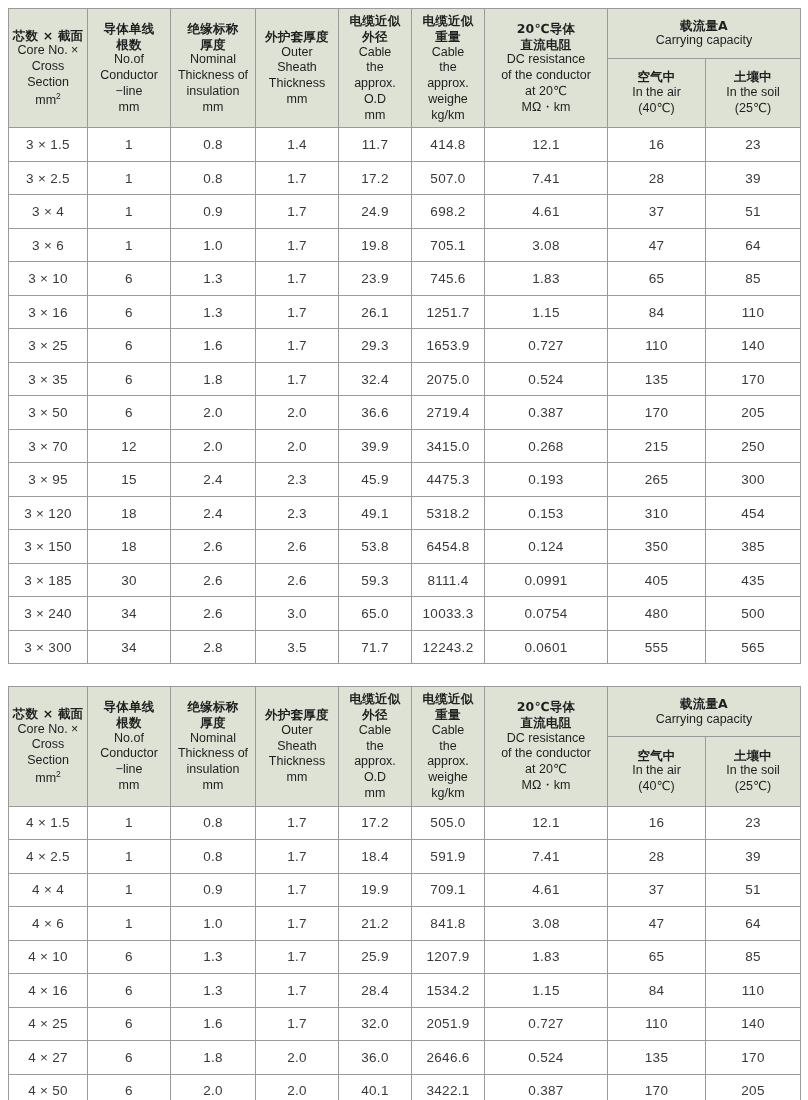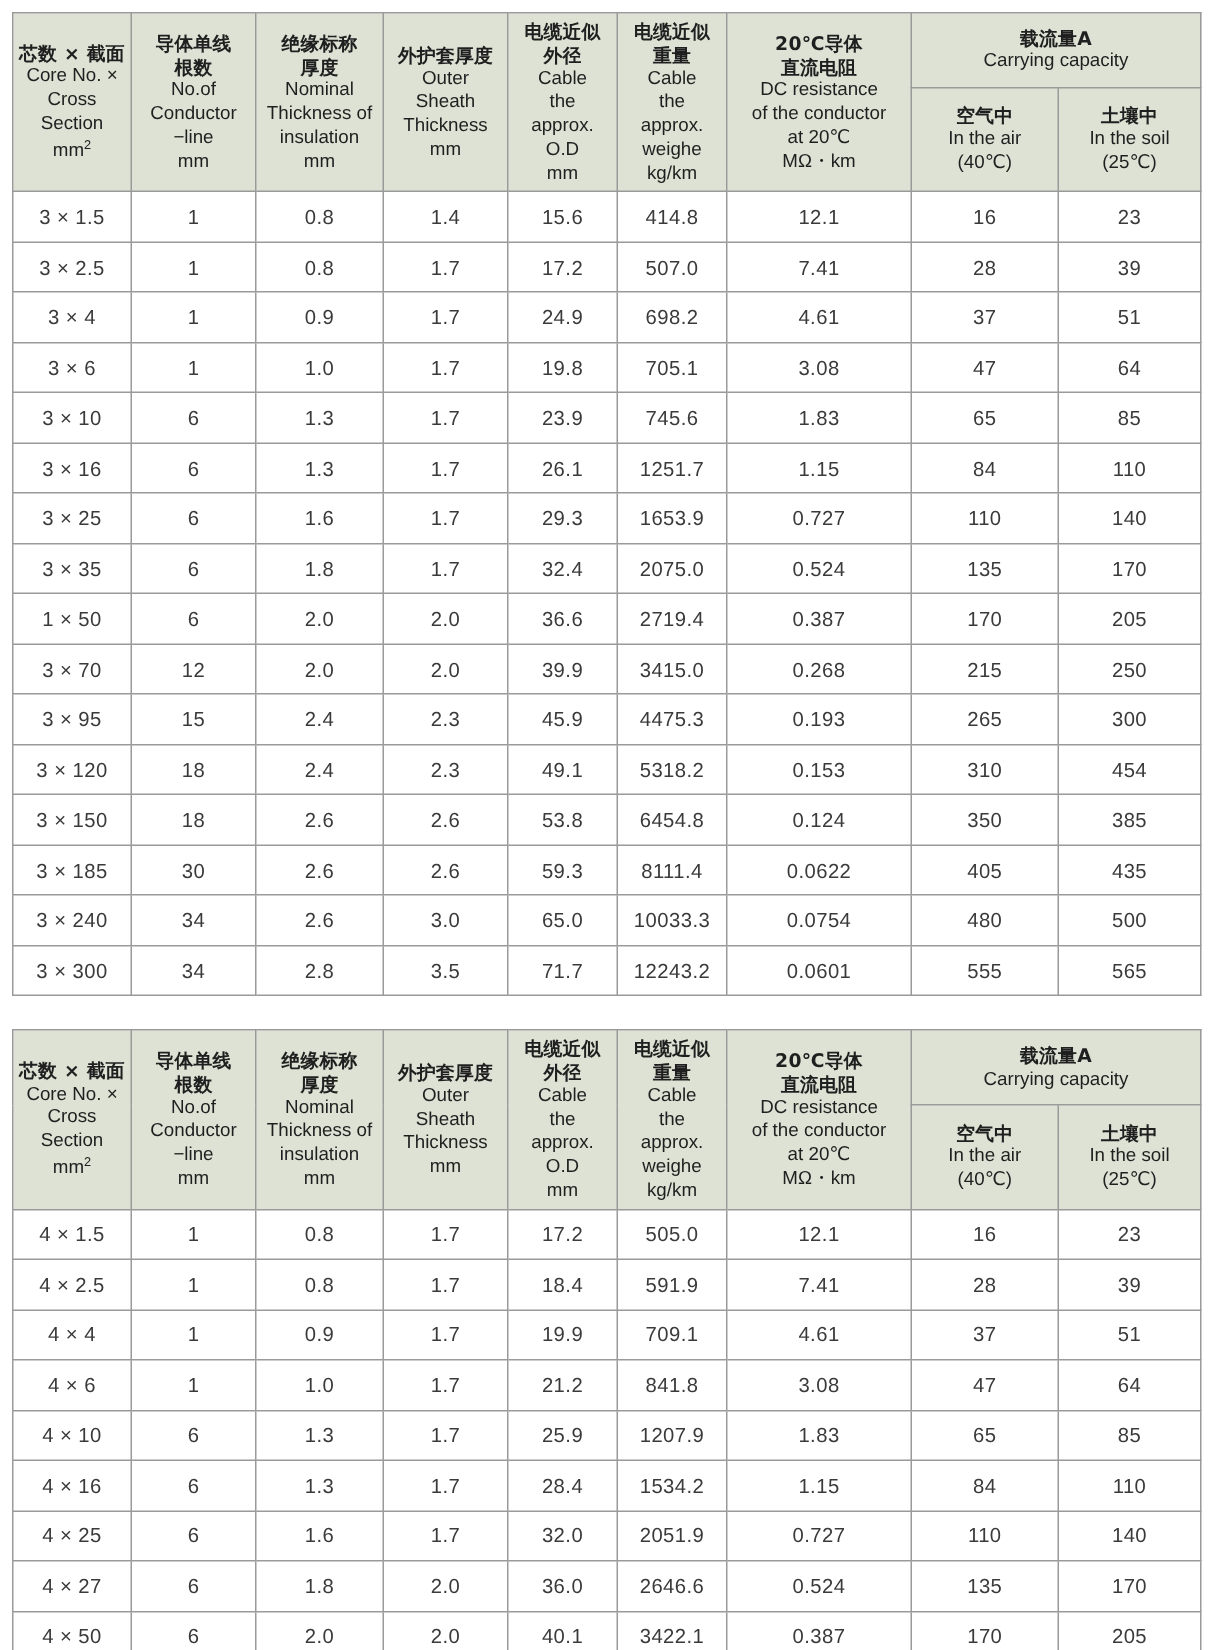--- a/index.html
+++ b/index.html
@@ -176,21 +176,21 @@
             <span class="en">(25℃)</span>
           </th>
         </tr>
       </thead>
       <tbody>
         <tr>
           <td>3 × 1.5</td>
           <td>1</td>
           <td>0.8</td>
           <td>1.4</td>
-          <td>15.6</td>
+          <td>11.7</td>
           <td>414.8</td>
           <td>12.1</td>
           <td>16</td>
           <td>23</td>
         </tr>
         <tr>
           <td>3 × 2.5</td>
           <td>1</td>
           <td>0.8</td>
           <td>1.7</td>
@@ -260,21 +260,21 @@
           <td>6</td>
           <td>1.8</td>
           <td>1.7</td>
           <td>32.4</td>
           <td>2075.0</td>
           <td>0.524</td>
           <td>135</td>
           <td>170</td>
         </tr>
         <tr>
-          <td>1 × 50</td>
+          <td>3 × 50</td>
           <td>6</td>
           <td>2.0</td>
           <td>2.0</td>
           <td>36.6</td>
           <td>2719.4</td>
           <td>0.387</td>
           <td>170</td>
           <td>205</td>
         </tr>
         <tr>
@@ -321,21 +321,21 @@
           <td>350</td>
           <td>385</td>
         </tr>
         <tr>
           <td>3 × 185</td>
           <td>30</td>
           <td>2.6</td>
           <td>2.6</td>
           <td>59.3</td>
           <td>8111.4</td>
-          <td>0.0622</td>
+          <td>0.0991</td>
           <td>405</td>
           <td>435</td>
         </tr>
         <tr>
           <td>3 × 240</td>
           <td>34</td>
           <td>2.6</td>
           <td>3.0</td>
           <td>65.0</td>
           <td>10033.3</td>

